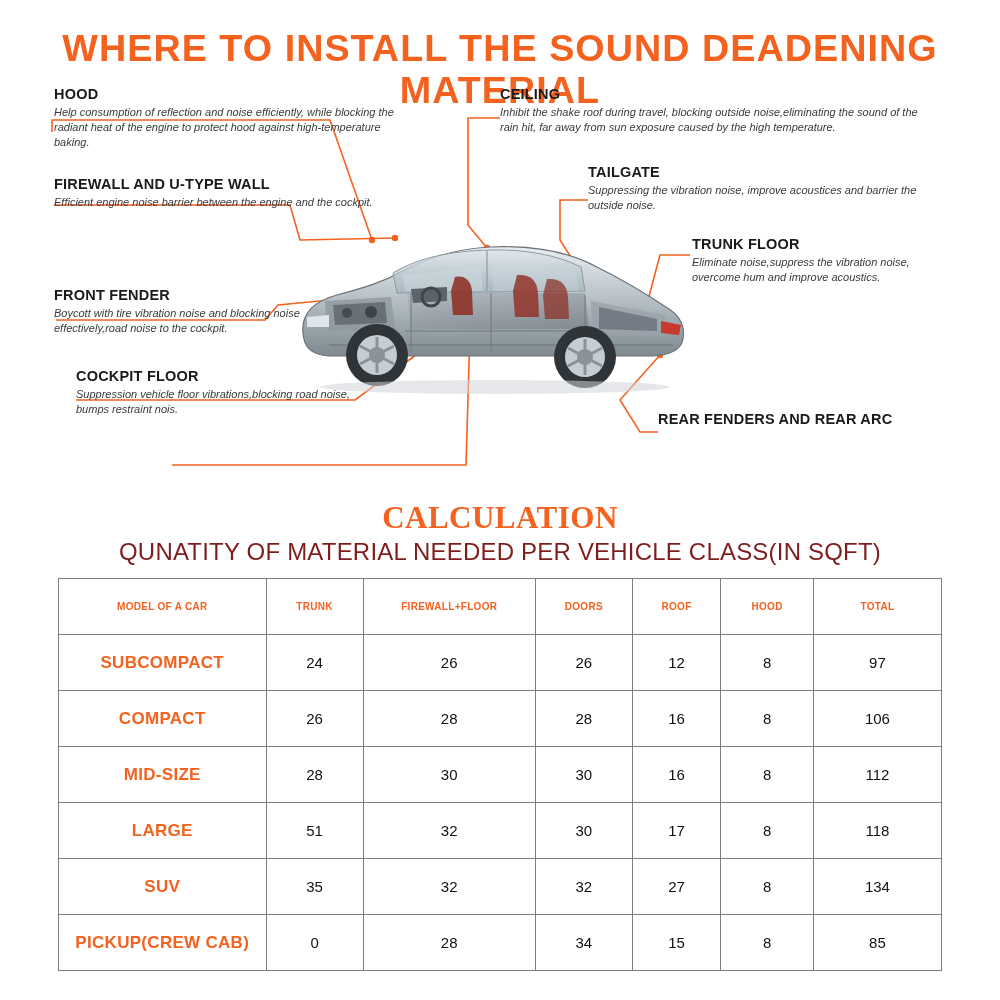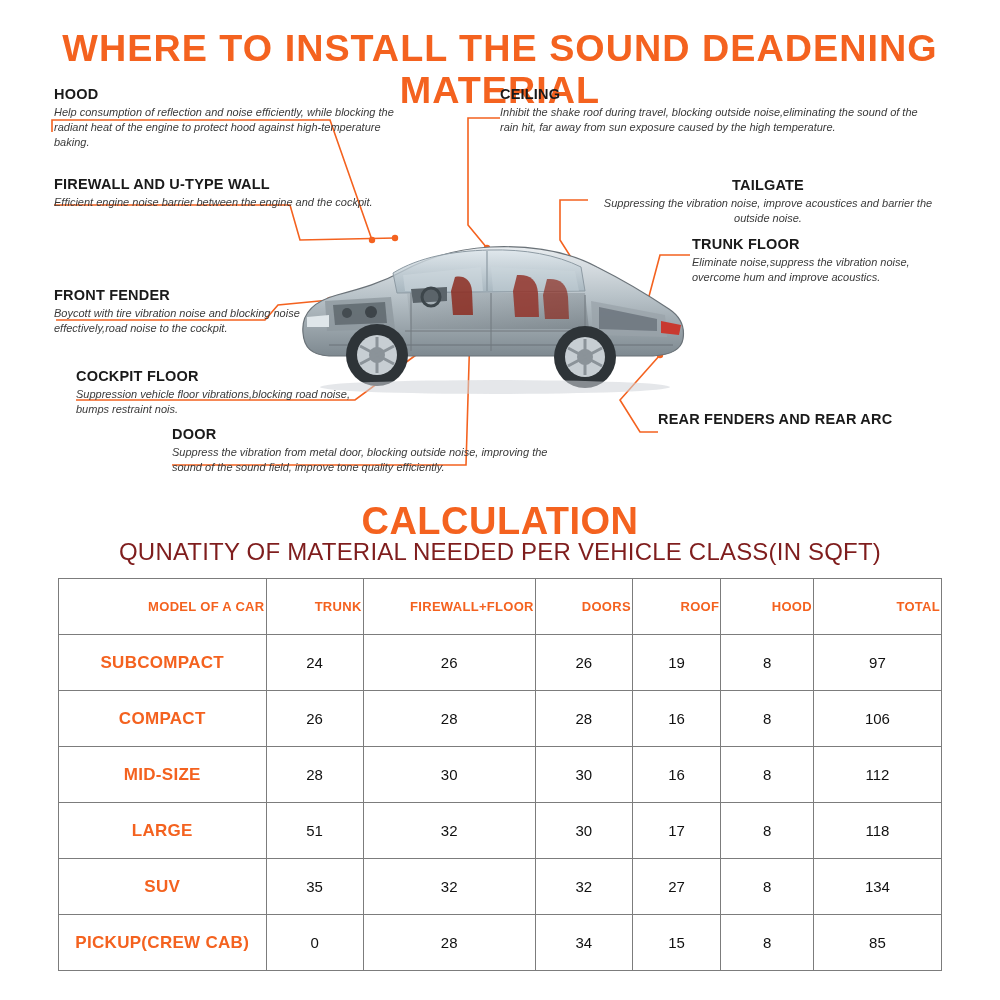--- a/index.html
+++ b/index.html
@@ -58,24 +58,24 @@
     position: absolute;
     left: 285px; top: 205px;
     width: 420px; height: 200px;
   }
 
   
   .calc-title {
     position: absolute;
     top: 500px; left: 0; width: 1000px;
     text-align: center;
-    font-size: 38px;
+    font-size: 31px;
     font-weight: bold;
     color: #f4621f;
-    font-family: Liberation Sans, sans-serif;
+    font-family: Liberation Serif, serif;
     letter-spacing: 0.5px;
   }
   .calc-sub {
     position: absolute;
     top: 538px; left: 0; width: 1000px;
     text-align: center;
     font-size: 24px;
     color: #7f1d1d;
     font-family: "Liberation Sans Narrow", "Liberation Sans", sans-serif;
     letter-spacing: 0.2px;
@@ -93,25 +93,24 @@
     table-layout: fixed;
   }
   table.calc th, table.calc td {
     border: 1px solid #7c7c7c;
     height: 56px;
     text-align: center;
     vertical-align: middle;
   }
   table.calc th {
     color: #f4621f;
-    font-size: 13px;
+    font-size: 10px;
     font-weight: bold;
     font-family: "Liberation Sans Narrow", "Liberation Sans", sans-serif;
     letter-spacing: 0.3px;
-    text-align: right;
   }
   table.calc td.rowlabel {
     color: #f4621f;
     font-size: 17px;
     font-weight: bold;
     font-family: "Liberation Sans Narrow", "Liberation Sans", sans-serif;
     letter-spacing: 0.3px;
   }
   table.calc td.num {
     color: #111;
@@ -258,31 +257,27 @@
   <div class="callout" style="left:54px; top:287px; width:300px;">
     <div class="c-title">FRONT FENDER</div>
     <div class="c-body">Boycott with tire vibration noise and blocking noise effectively,road noise to the cockpit.</div>
   </div>
 
   <div class="callout" style="left:76px; top:368px; width:300px;">
     <div class="c-title">COCKPIT FLOOR</div>
     <div class="c-body">Suppression vehicle floor vibrations,blocking road noise, bumps restraint nois.</div>
   </div>
 
-  <div class="callout" style="left:172px; top:426px; width:380px;">
-    <div class="c-title">DOOR</div>
-    <div class="c-body">Suppress the vibration from metal door, blocking outside noise, improving the sound of the sound field, improve tone quality efficiently.</div>
-  </div>
 
   <div class="callout" style="left:500px; top:86px; width:430px;">
     <div class="c-title">CEILING</div>
     <div class="c-body">Inhibit the shake roof during travel, blocking outside noise,eliminating the sound of the rain hit, far away from sun exposure caused by the high temperature.</div>
   </div>
 
-  <div class="callout" style="left:588px; top:177px; width:360px;text-align:center;">
+  <div class="callout" style="left:588px; top:164px; width:360px;">
     <div class="c-title">TAILGATE</div>
     <div class="c-body">Suppressing the vibration noise, improve acoustices and barrier the outside noise.</div>
   </div>
 
   <div class="callout" style="left:692px; top:236px; width:260px;">
     <div class="c-title">TRUNK FLOOR</div>
     <div class="c-body">Eliminate noise,suppress the vibration noise, overcome hum and improve acoustics.</div>
   </div>
 
   <div class="callout" style="left:658px; top:411px; width:300px;">
@@ -313,21 +308,21 @@
           <th>HOOD</th>
           <th>TOTAL</th>
         </tr>
       </thead>
       <tbody>
         <tr>
           <td class="rowlabel">SUBCOMPACT</td>
           <td class="num">24</td>
           <td class="num">26</td>
           <td class="num">26</td>
-          <td class="num">19</td>
+          <td class="num">12</td>
           <td class="num">8</td>
           <td class="num">97</td>
         </tr>
         <tr>
           <td class="rowlabel">COMPACT</td>
           <td class="num">26</td>
           <td class="num">28</td>
           <td class="num">28</td>
           <td class="num">16</td>
           <td class="num">8</td>

